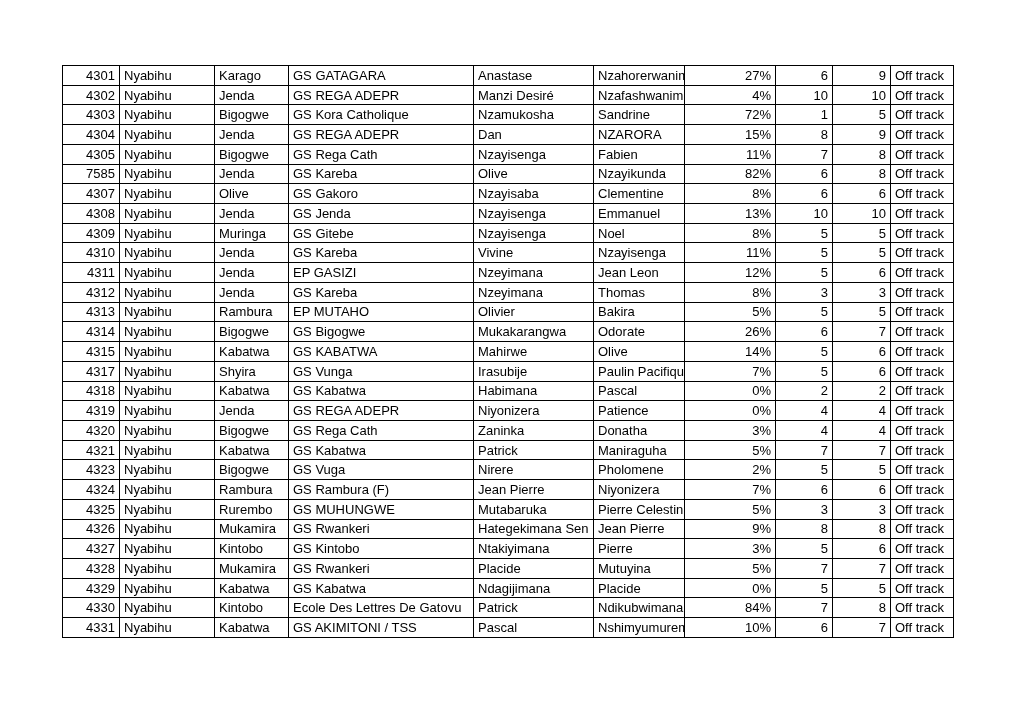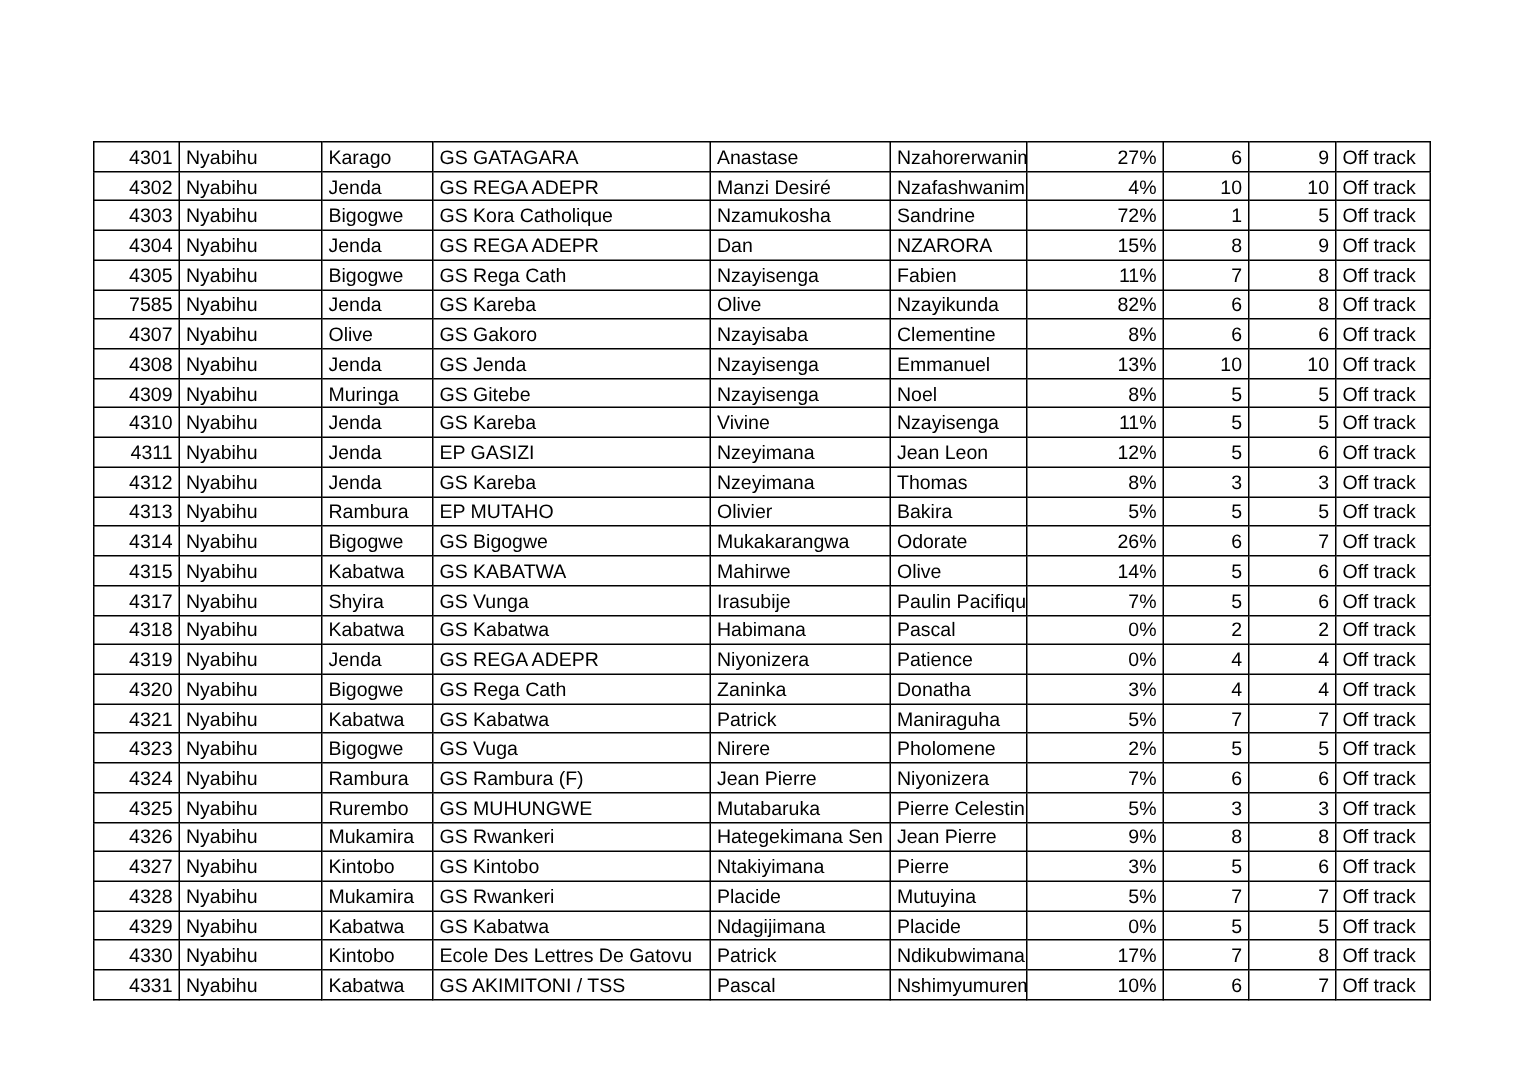--- a/index.html
+++ b/index.html
@@ -16,21 +16,20 @@
     overflow: hidden;
   }
   table.data-table {
     position: absolute;
     left: 62px;
     top: 65px;
     width: 891px;
     height: 573px;
     border-collapse: collapse;
     table-layout: fixed;
-    margin-top: 29px;
   }
   table.data-table td {
     border: 1.5px solid #000000;
     font-size: 13px;
     line-height: 15px;
     color: #000000;
     padding: 0 4px;
     white-space: nowrap;
     overflow: hidden;
     vertical-align: middle;
@@ -380,21 +379,21 @@
           <td class="al-right">5</td>
           <td class="al-left">Off track</td>
         </tr>
         <tr>
           <td class="al-right">4330</td>
           <td class="al-left">Nyabihu</td>
           <td class="al-left">Kintobo</td>
           <td class="al-left">Ecole Des Lettres De Gatovu</td>
           <td class="al-left">Patrick</td>
           <td class="al-left">Ndikubwimana</td>
-          <td class="al-right">17%</td>
+          <td class="al-right">84%</td>
           <td class="al-right">7</td>
           <td class="al-right">8</td>
           <td class="al-left">Off track</td>
         </tr>
         <tr>
           <td class="al-right">4331</td>
           <td class="al-left">Nyabihu</td>
           <td class="al-left">Kabatwa</td>
           <td class="al-left">GS AKIMITONI / TSS</td>
           <td class="al-left">Pascal</td>

